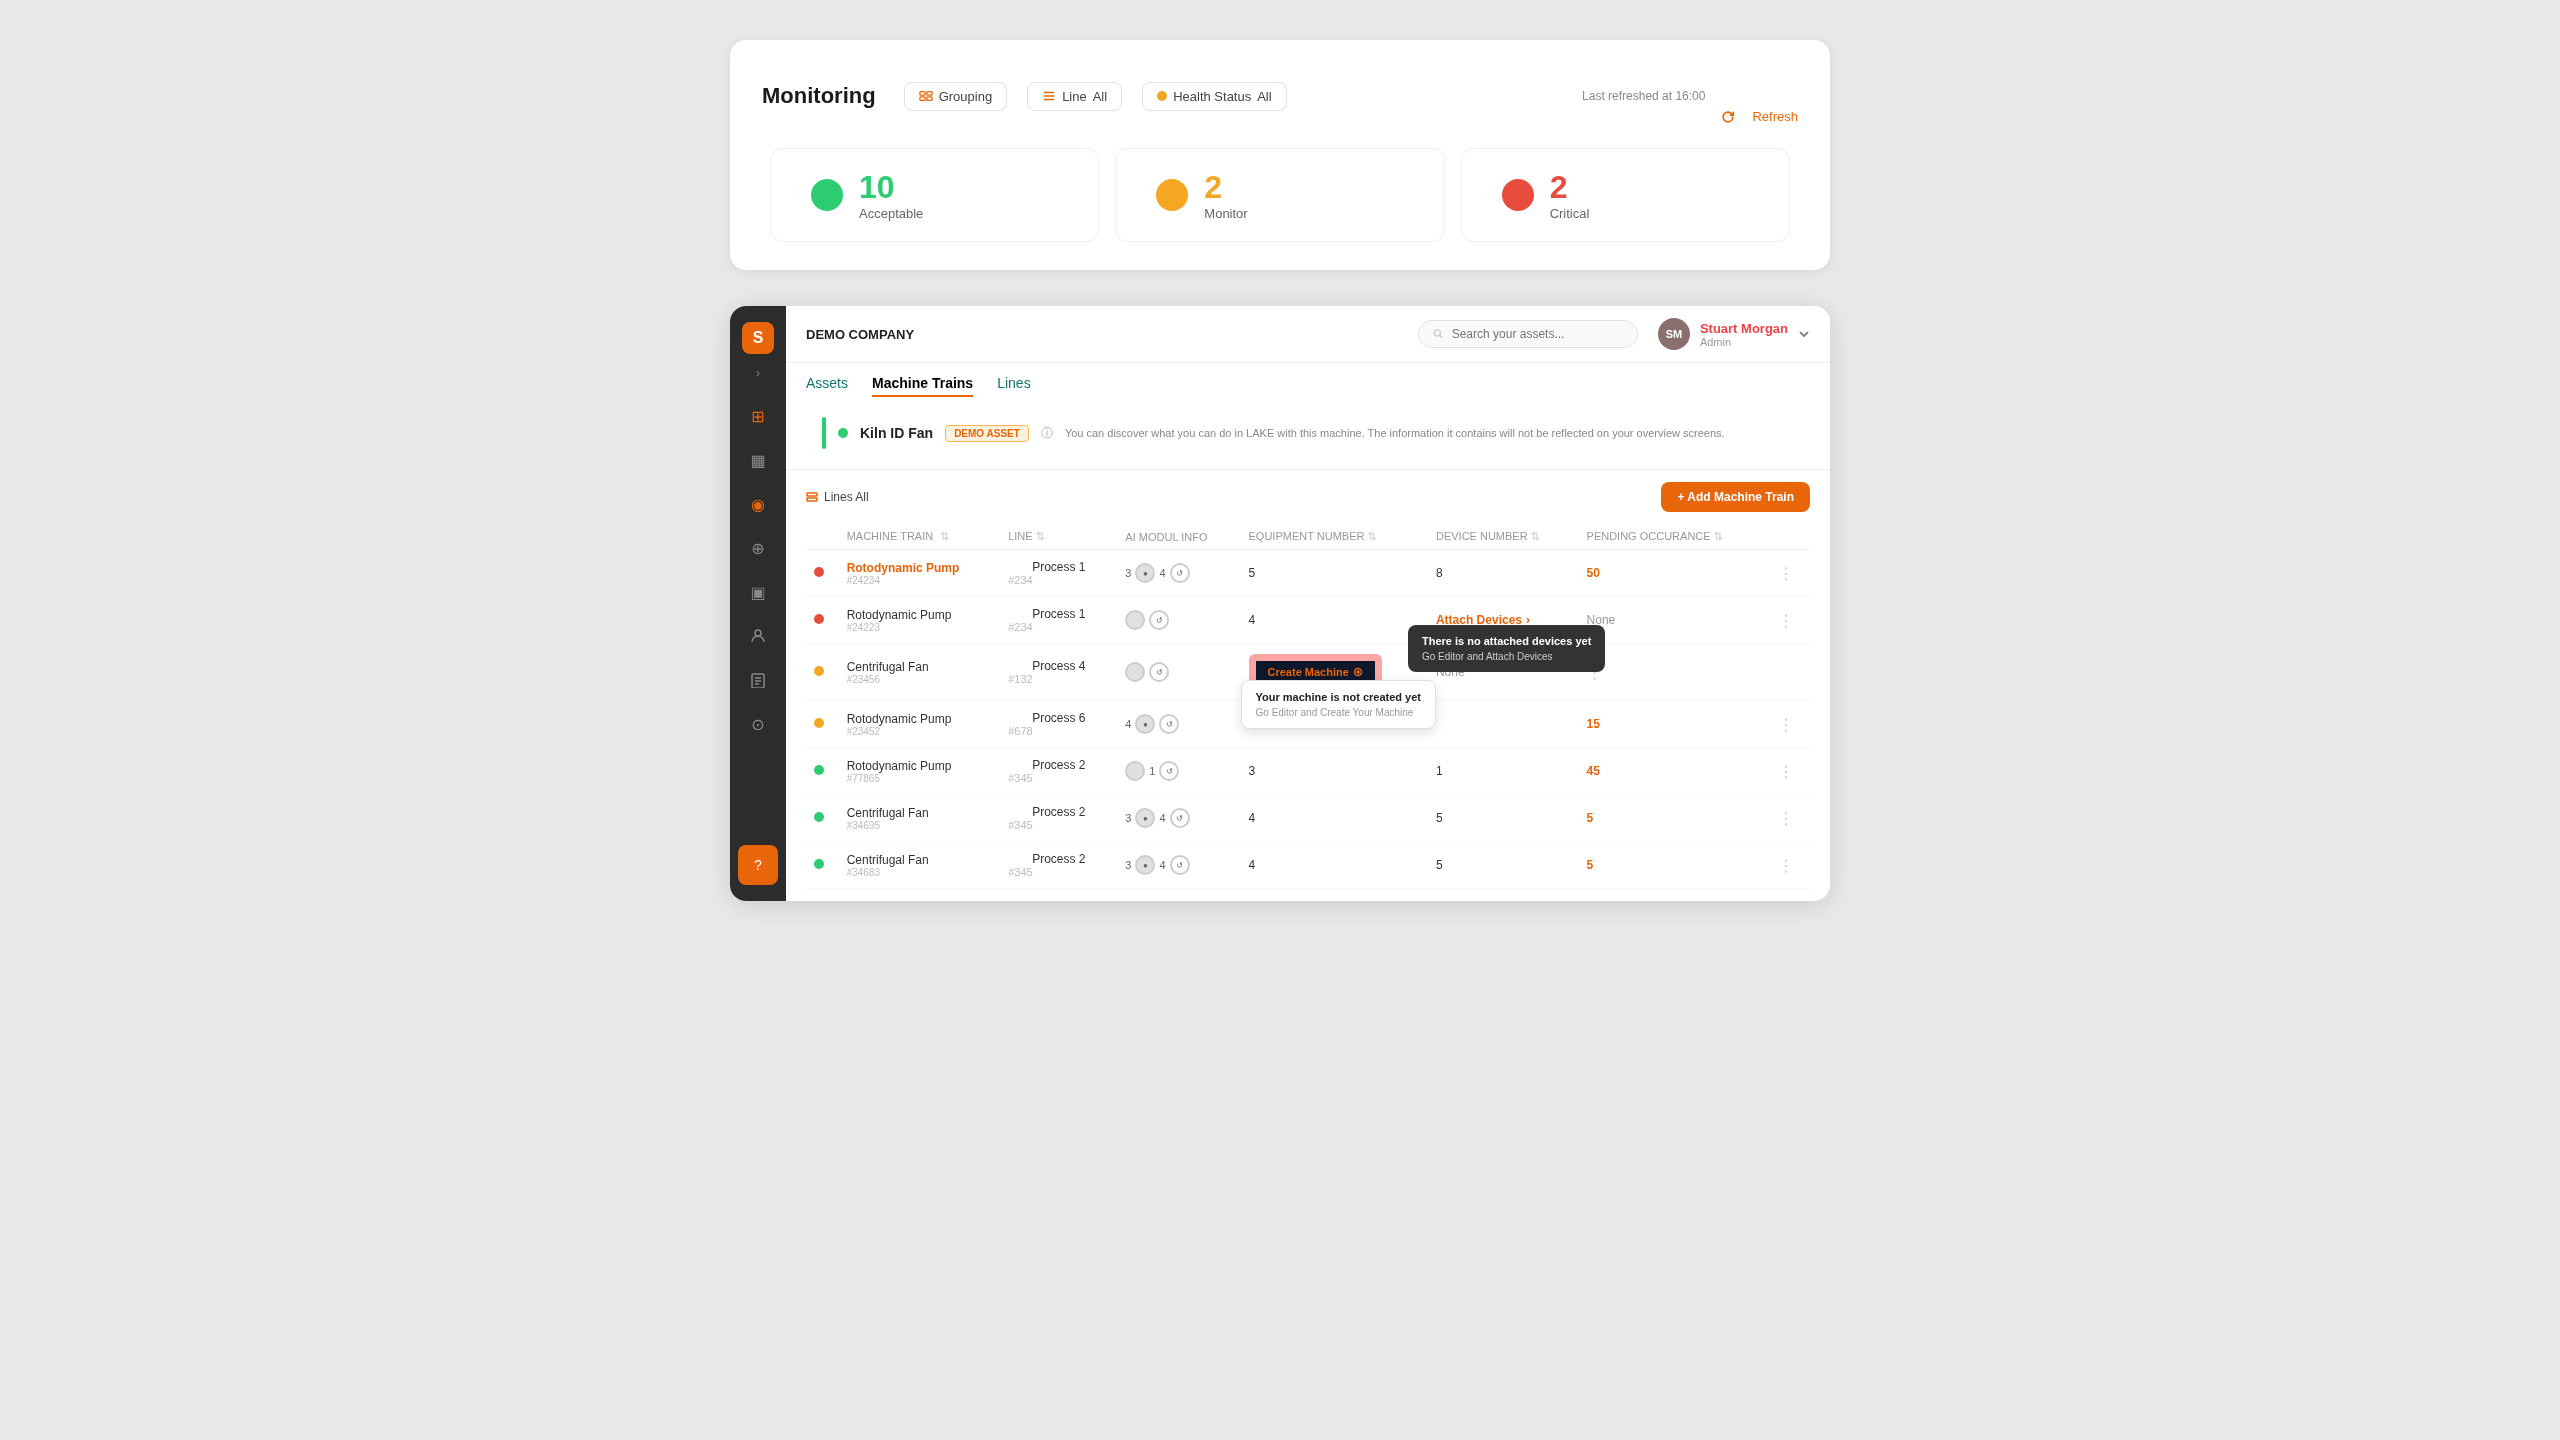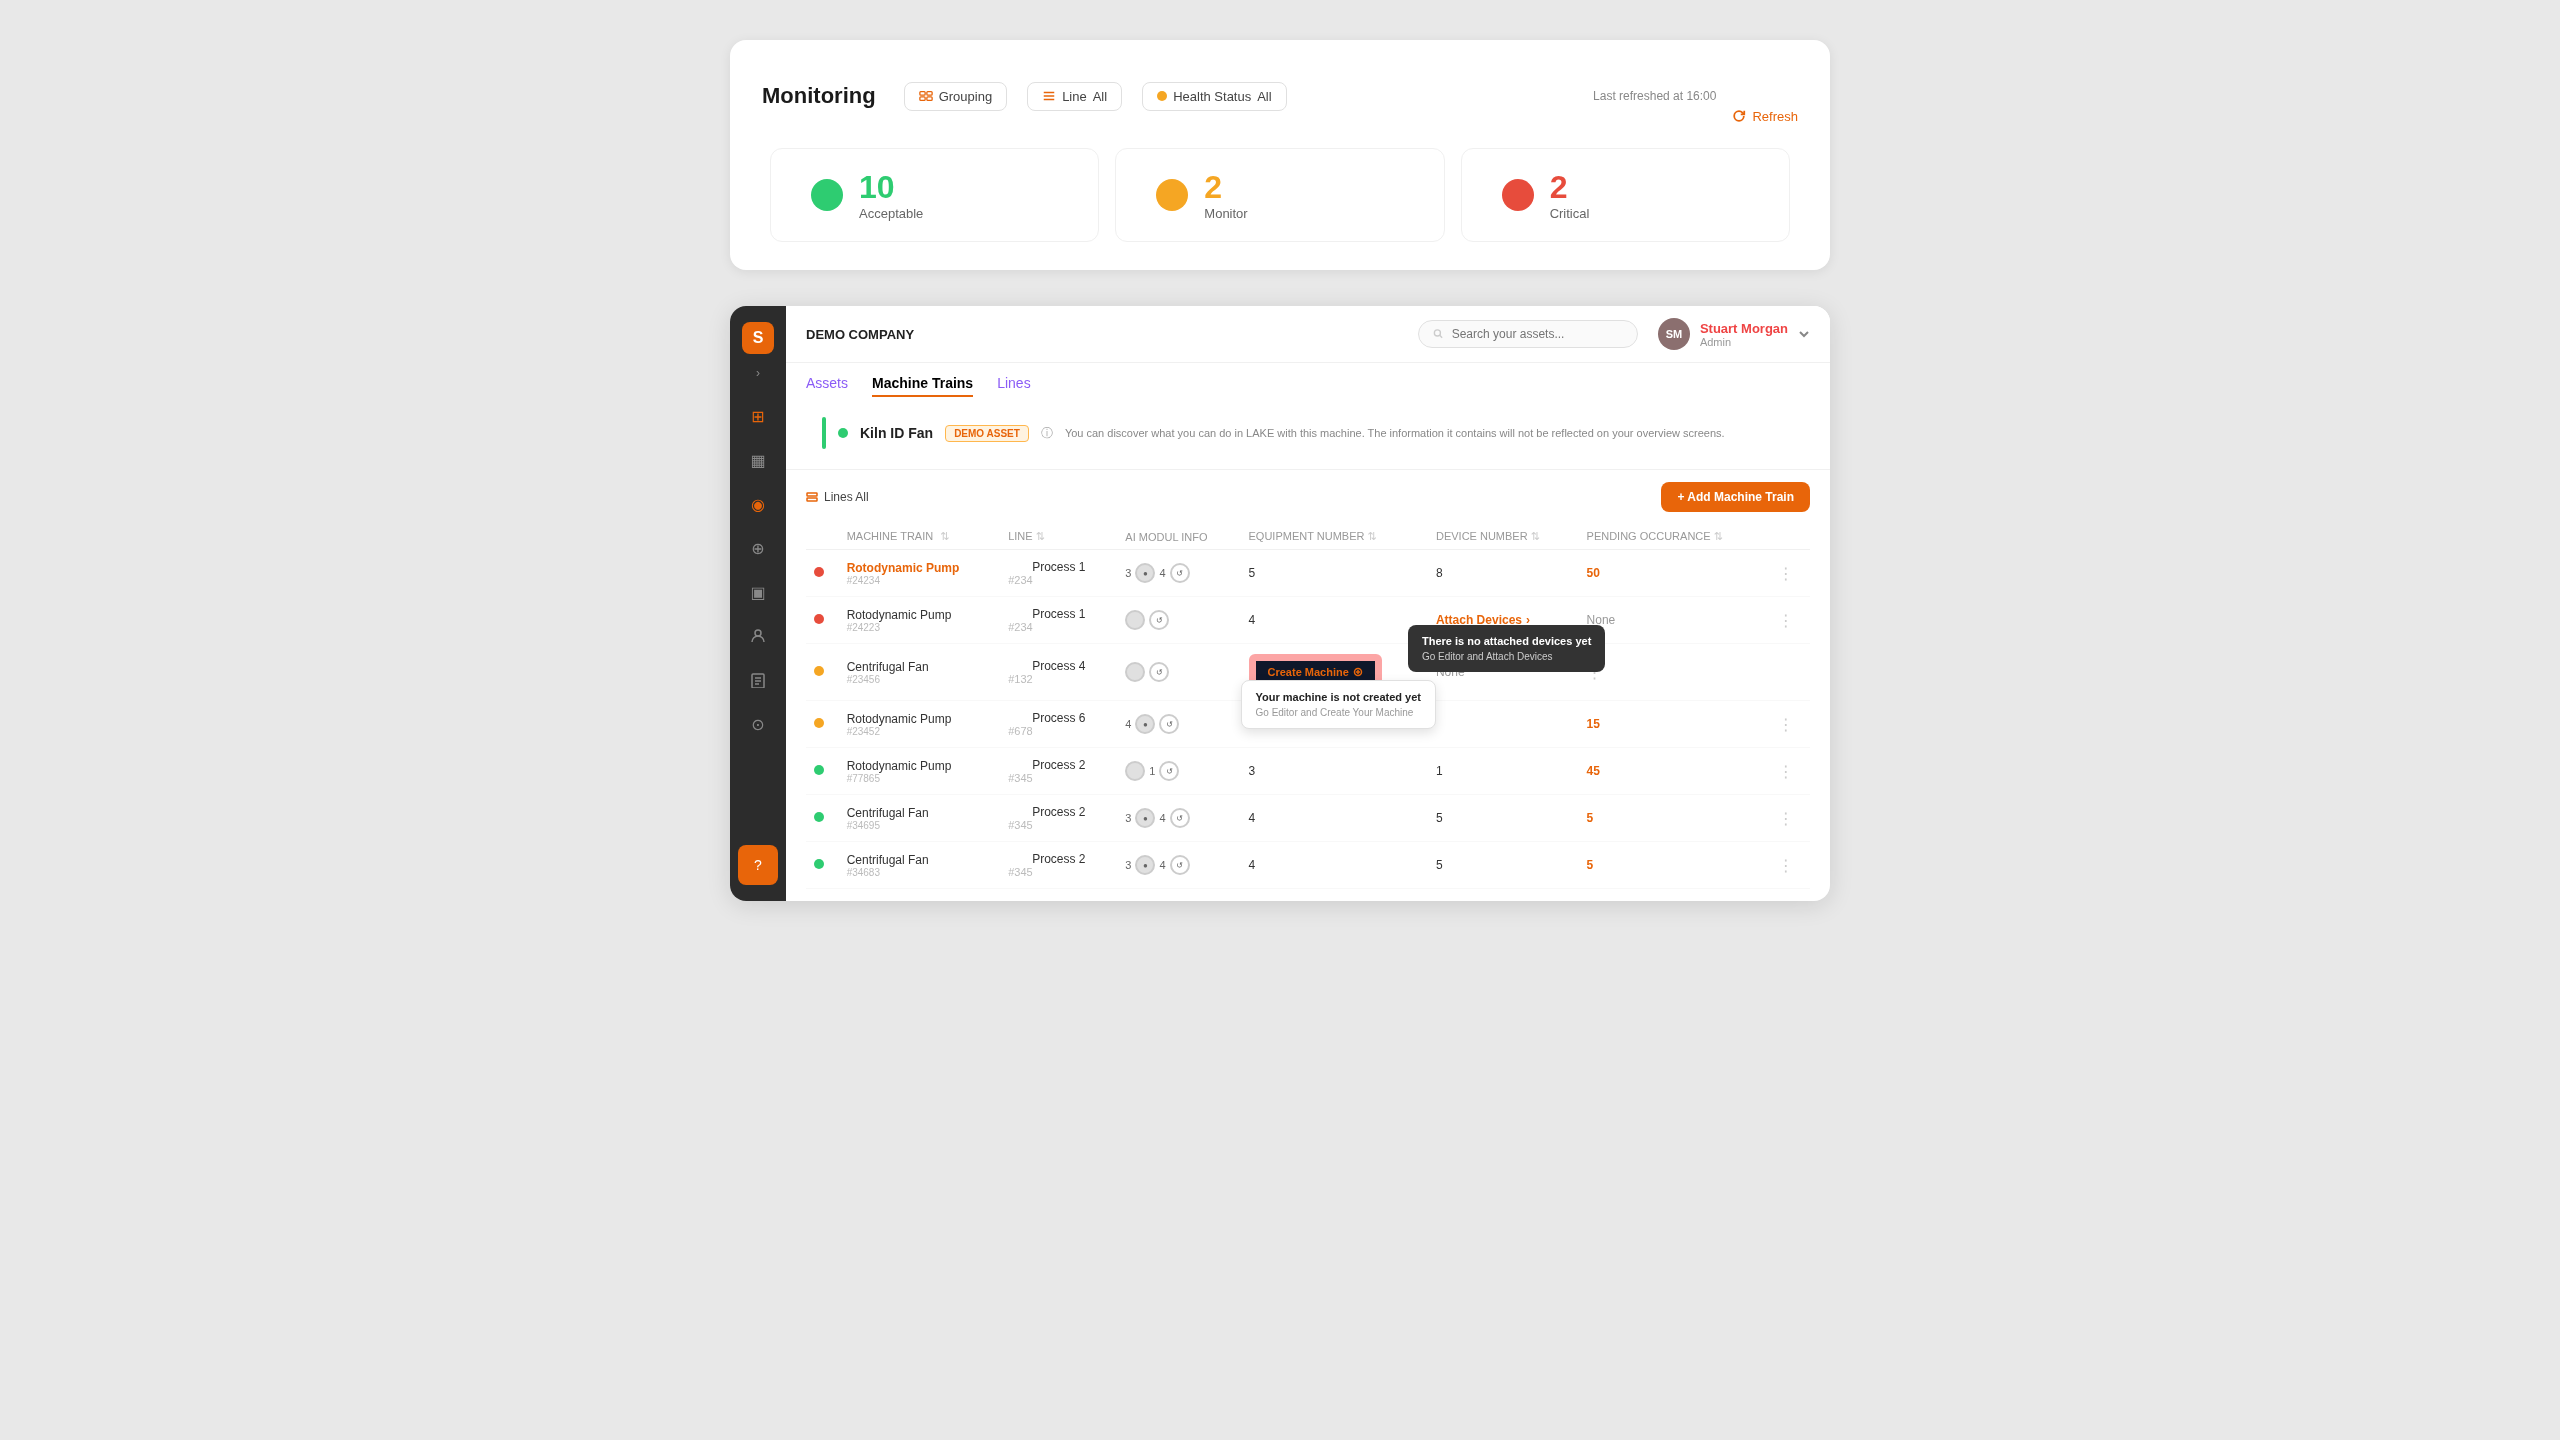--- a/index.html
+++ b/index.html
@@ -53,22 +53,22 @@
     .monitoring-refresh {
       margin-left: auto;
       display: flex;
       align-items: center;
       gap: 16px;
       font-size: 12px;
       color: #888;
     }
     .refresh-btn {
       display: flex;
-      align-items: flex-start;
-      gap: 6px;
+      align-items: flex-end;
+      gap: 17px;
       color: #e8650a;
       font-size: 13px;
       font-weight: 500;
       cursor: pointer;
       border: none;
       background: none;
       margin-top: 41px;
     }
     .monitoring-stats {
       display: flex;
@@ -237,21 +237,21 @@
       padding: 12px 20px;
       border-bottom: 1px solid #f0f0f0;
     }
     .asset-tabs {
       display: flex;
       gap: 24px;
       margin-bottom: 12px;
     }
     .asset-tab {
       font-size: 14px;
-      color: #8b5cf6;
+      color: #0f766e;
       cursor: pointer;
       padding-bottom: 4px;
     }
     .asset-tab.active {
       color: #000000;
       border-bottom: 2px solid #e8650a;
       font-weight: 600;
     }
     .asset-info-bar {
       display: flex;

